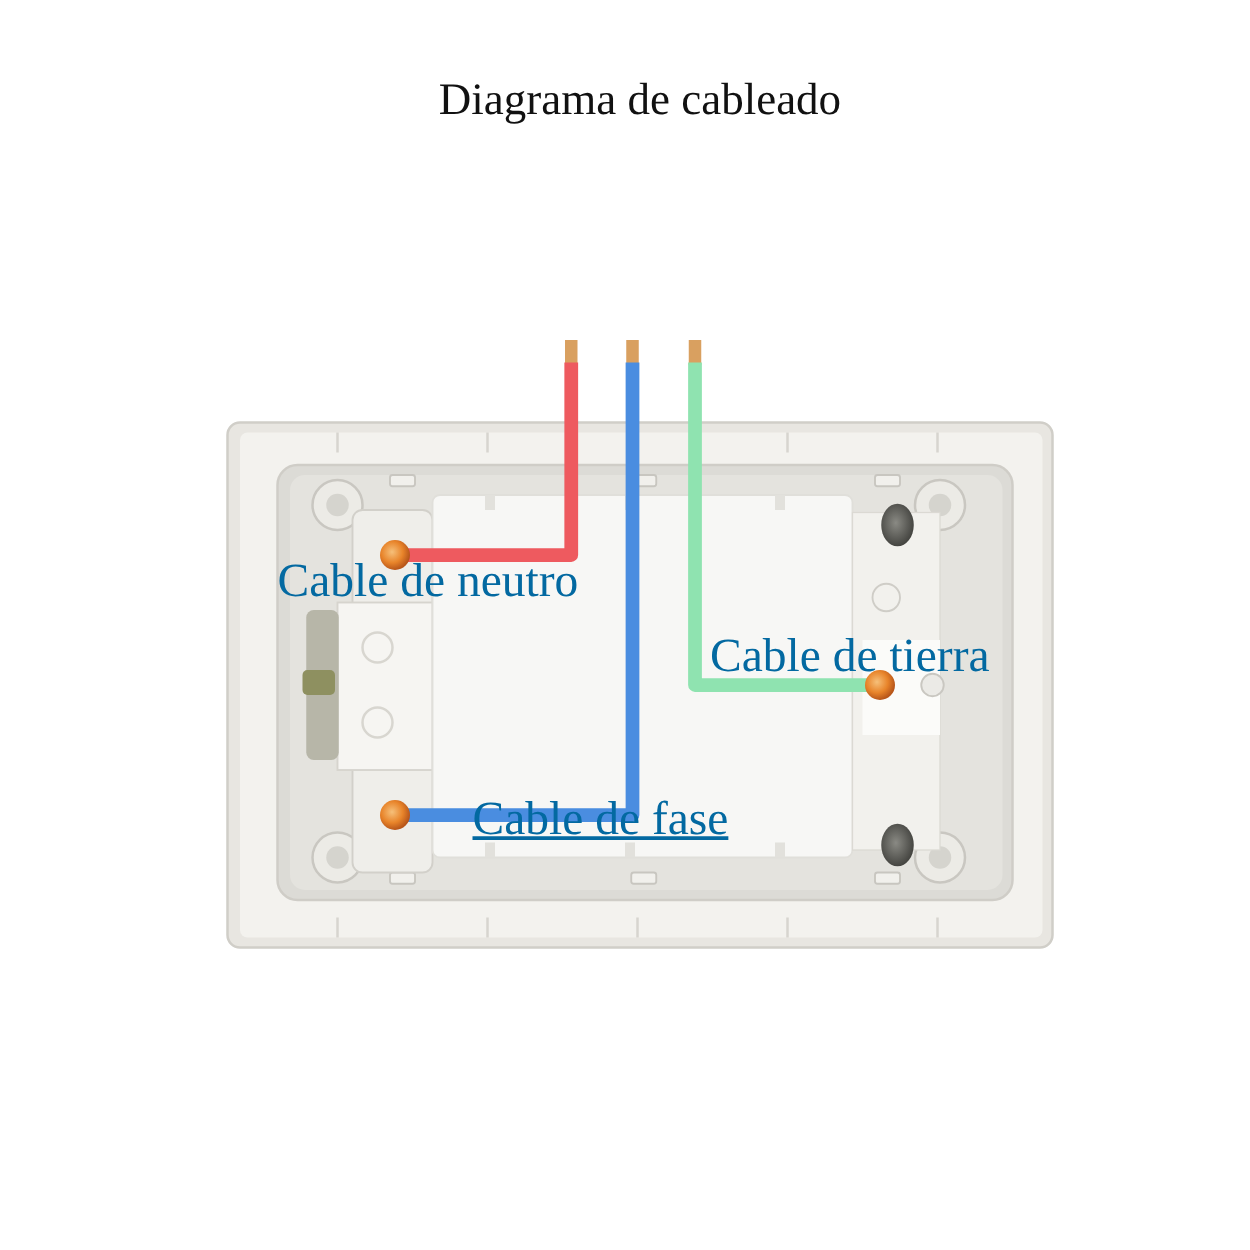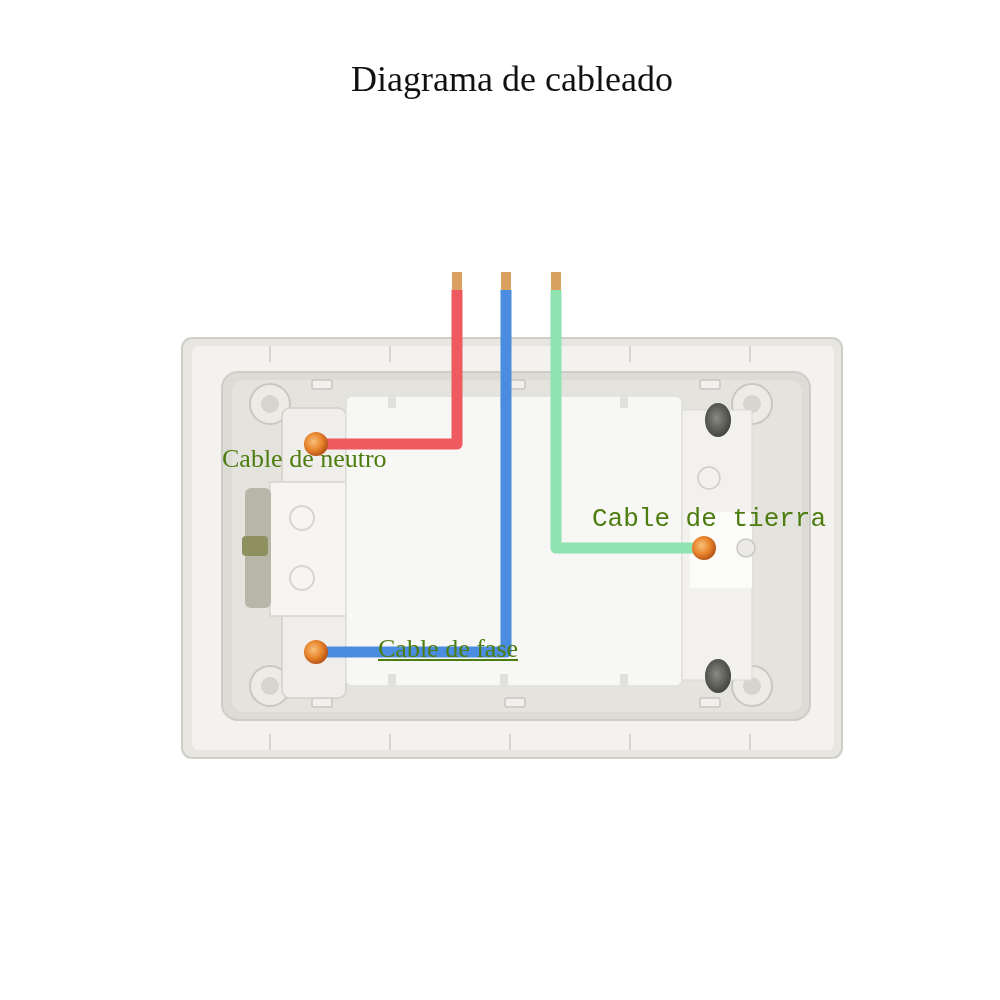--- a/index.html
+++ b/index.html
@@ -7,21 +7,21 @@
     width: 1000px; height: 1000px; background: #ffffff;
     position: relative; overflow: hidden;
     font-family: "Liberation Serif", "DejaVu Serif", serif;
   }
   .title {
     position: absolute; left: 0; top: 58px; width: 1024px;
     text-align: center; font-size: 36px; color: #111;
   }
   svg.diagram { position: absolute; left: 0; top: 0; }
   .label {
-    position: absolute; font-size: 26px; color: #4d7c0f; white-space: nowrap;
+    position: absolute; font-size: 38px; color: #0369a1; white-space: nowrap;
     line-height: 1;
   }
 </style>
 </head>
 <body>
 
 <div class="title">Diagrama de cableado</div>
 
 <svg class="diagram" width="1000" height="1000" viewBox="0 0 1000 1000">
   <defs>
@@ -124,14 +124,14 @@
   </g>
 
   <g>
     <circle cx="316" cy="444" r="12" fill="url(#term)"></circle>
     <circle cx="316" cy="652" r="12" fill="url(#term)"></circle>
     <circle cx="704" cy="548" r="12" fill="url(#term)"></circle>
   </g>
 </svg>
 
 <div class="label" style="left:222px; top:446px;">Cable de neutro</div>
-<div class="label" style="left:592px; top:506px;font-family:Liberation Mono, monospace;">Cable de tierra</div>
+<div class="label" style="left:568px; top:506px;">Cable de tierra</div>
 <div class="label" style="left:378px; top:636px;text-decoration:underline;">Cable de fase</div>
 
 </body></html>

